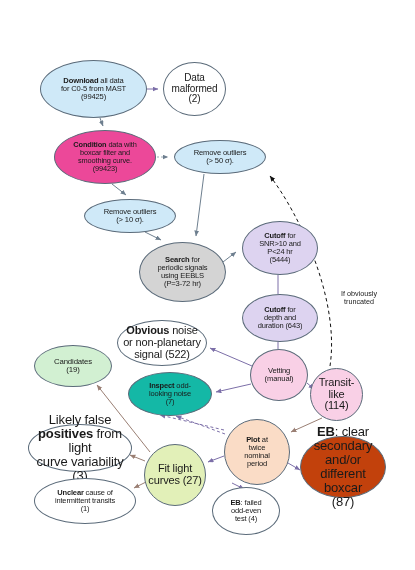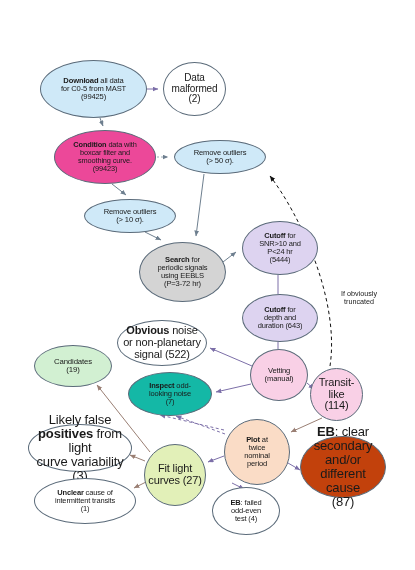--- a/index.html
+++ b/index.html
@@ -174,21 +174,21 @@
 <div class="node" id="n-transit-like" style="left: 310px; top: 368px; width: 53px; height: 53px; background: rgb(249, 208, 230); font-size: 11px;">
     <span class="txt"><span>Transit-</span><br><span>like</span><br><span>(114)</span></span>
   </div>
 <div class="node" id="n-likely-false-positives" style="left: 28px; top: 424px; width: 104px; height: 48px; background: rgb(255, 255, 255); font-size: 13px; justify-content: center;">
     <span class="txt"><span>Likely false</span><br><span><b>positives</b> from light</span><br><span>curve variability</span><br><span>(3)</span></span>
   </div>
 <div class="node" id="n-plot-twice" style="left: 224px; top: 419px; width: 66px; height: 66px; background: rgb(250, 220, 198); font-size: 7.6px;">
     <span class="txt"><span><b>Plot</b> at</span><br><span>twice</span><br><span>nominal</span><br><span>period</span></span>
   </div>
 <div class="node" id="n-eb-secondary" style="left: 300px; top: 436px; width: 86px; height: 62px; background: #c2410c; font-size: 13px;">
-    <span class="txt"><span><b>EB</b>: clear</span><br><span>secondary</span><br><span>and/or different</span><br><span>cause</span><br><span>(87)</span></span>
+    <span class="txt"><span><b>EB</b>: clear</span><br><span>secondary</span><br><span>and/or different</span><br><span>boxcar</span><br><span>(87)</span></span>
   </div>
 <div class="node" id="n-fit-light-curves" style="left: 144px; top: 444px; width: 62px; height: 62px; background: rgb(226, 240, 184); font-size: 11px;">
     <span class="txt"><span>Fit light</span><br><span>curves (27)</span></span>
   </div>
 <div class="node" id="n-unclear" style="left: 34px; top: 478px; width: 102px; height: 46px; background: rgb(255, 255, 255); font-size: 7.5px;">
     <span class="txt"><span><b>Unclear</b> cause of</span><br><span>intermittent transits</span><br><span>(1)</span></span>
   </div>
 <div class="node" id="n-eb-odd-even" style="left: 212px; top: 487px; width: 68px; height: 48px; background: rgb(255, 255, 255); font-size: 7.5px;">
     <span class="txt"><span><b>EB</b>: failed</span><br><span>odd-even</span><br><span>test (4)</span></span>
   </div>

